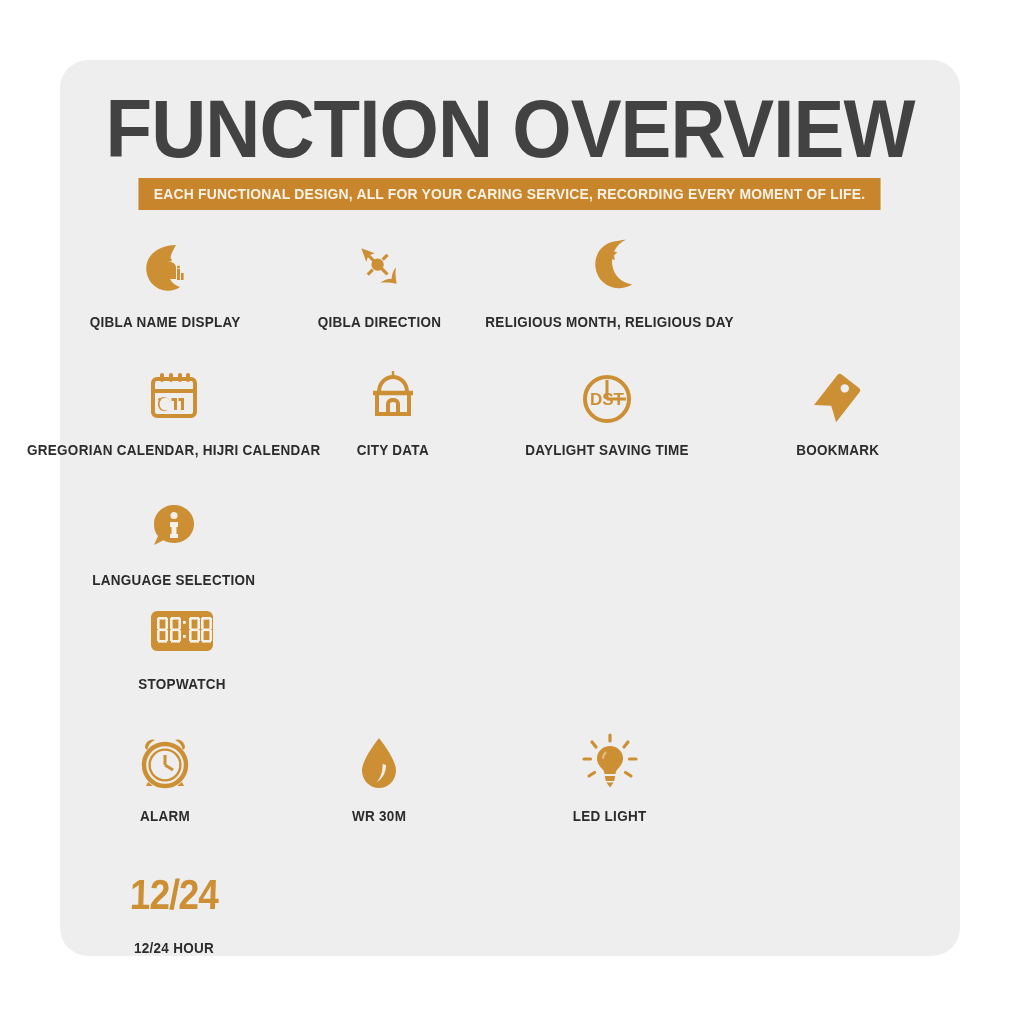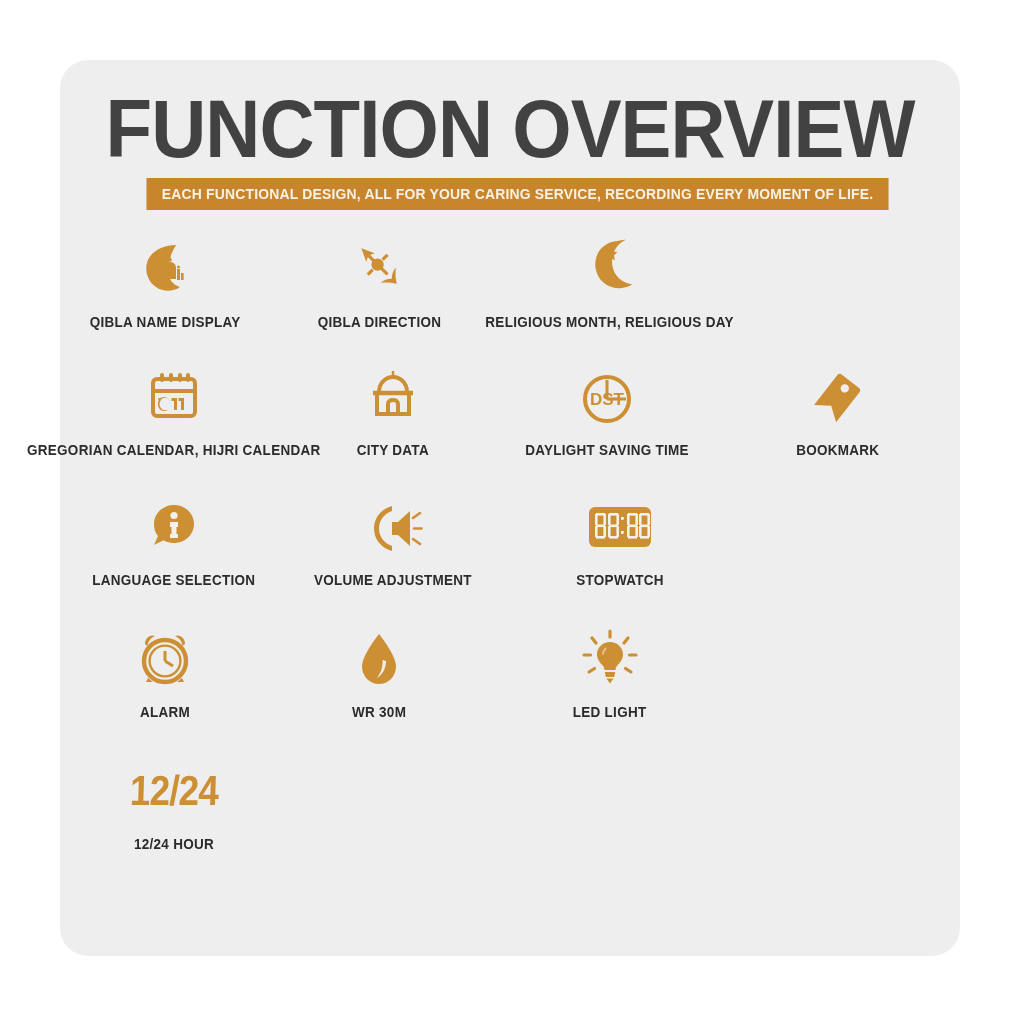--- a/index.html
+++ b/index.html
@@ -40,21 +40,21 @@
     font-weight: bold;
     font-size: 82px;
     line-height: 86px;
     letter-spacing: -1px;
     transform: scaleX(0.93);
     transform-origin: center top;
     white-space: nowrap;
   }
   .subtitle-wrap {
     position: absolute;
-    left: 8px;
+    left: 0;
     top: 118px;
     width: 900px;
     display: flex;
     justify-content: center;
   }
   .subtitle {
     background: #c8852c;
     color: #f7f2e6;
     font-family: "Liberation Sans Narrow", "Liberation Sans", sans-serif;
     font-weight: bold;
@@ -101,21 +101,21 @@
     transform: scaleX(0.93);
   }
   .r1 .icon-box { height: 80px; }
   .r1 .label { margin-top: 8px; }
   .r2 .icon-box { height: 86px; }
   .r3 .icon-box { height: 86px; }
   .r4 .icon-box { height: 86px; }
   .r5 .icon-box { height: 86px; }
   .row.r1 { margin-top: 0px; }
   .row.r2 { margin-top: 24px; }
-  .row.r3 { margin-top: 26px; }
+  .row.r3 { margin-top: 26px; flex-direction: column; }
   .row.r4 { margin-top: 28px; }
   .row.r5 { margin-top: 28px; }
   .cell.c1 { width: 228px; }
   .cell.c2 { width: 210px; }
   .cell.c3 { width: 218px; }
   .cell.c4 { width: 244px; }
   svg { display: block; }
   .digits {
     color: #cc8f33;
     font-family: "Liberation Sans Narrow", "Liberation Sans", sans-serif;
@@ -256,34 +256,20 @@
           <div class="icon-box">
             <svg width="62" height="62" viewBox="0 0 62 62">
               <path d="M31 9 C42 9 51 17.4 51 28 C51 38.6 42 47 31 47 C27 47 23.5 46 20.5 44.3 L11 49 L15 40 C12 36.7 11 32.6 11 28 C11 17.4 20 9 31 9 Z" fill="#cc8f33"></path>
               <circle cx="31" cy="19.5" r="3.6" fill="#f4f0ea"></circle>
               <path d="M27 26 L35 26 L35 31 L33.5 31 L33.5 38 L35 38 L35 42 L27 42 L27 38 L28.5 38 L28.5 31 L27 31 Z" fill="#f4f0ea"></path>
             </svg>
           </div>
           <div class="label">LANGUAGE SELECTION</div>
         </div>
 
-        <div class="cell c2">
-          <div class="icon-box">
-            <svg width="62" height="62" viewBox="0 0 62 62">
-              <path d="M25 10 C14 13 7 22 7 32.5 C7 43 14 52 25 55 L25 50 C17 47.3 12 40.4 12 32.5 C12 24.6 17 17.7 25 15 Z" fill="#cc8f33" transform="translate(5,0)"></path>
-              <path d="M30 26 L36 26 L48 15 L48 50 L36 39 L30 39 Z" fill="#cc8f33"></path>
-              <g stroke="#cc8f33" stroke-width="2.6" stroke-linecap="round">
-                <line x1="51" y1="22" x2="58" y2="17"></line>
-                <line x1="52" y1="32.5" x2="59.5" y2="32.5"></line>
-                <line x1="51" y1="43" x2="58" y2="48"></line>
-              </g>
-            </svg>
-          </div>
-          <div class="label">VOLUME ADJUSTMENT</div>
-        </div>
 
 
         <div class="cell c4">
           <div class="icon-box">
             <svg width="66" height="48" viewBox="0 0 66 48">
               <rect x="2" y="4" width="62" height="40" rx="6" fill="#cc8f33"></rect>
               <g fill="#f4f0ea">
                 <g transform="translate(8,10)">
                   <rect x="1" y="0" width="9" height="2.6"></rect>
                   <rect x="0" y="1" width="2.6" height="11"></rect>

